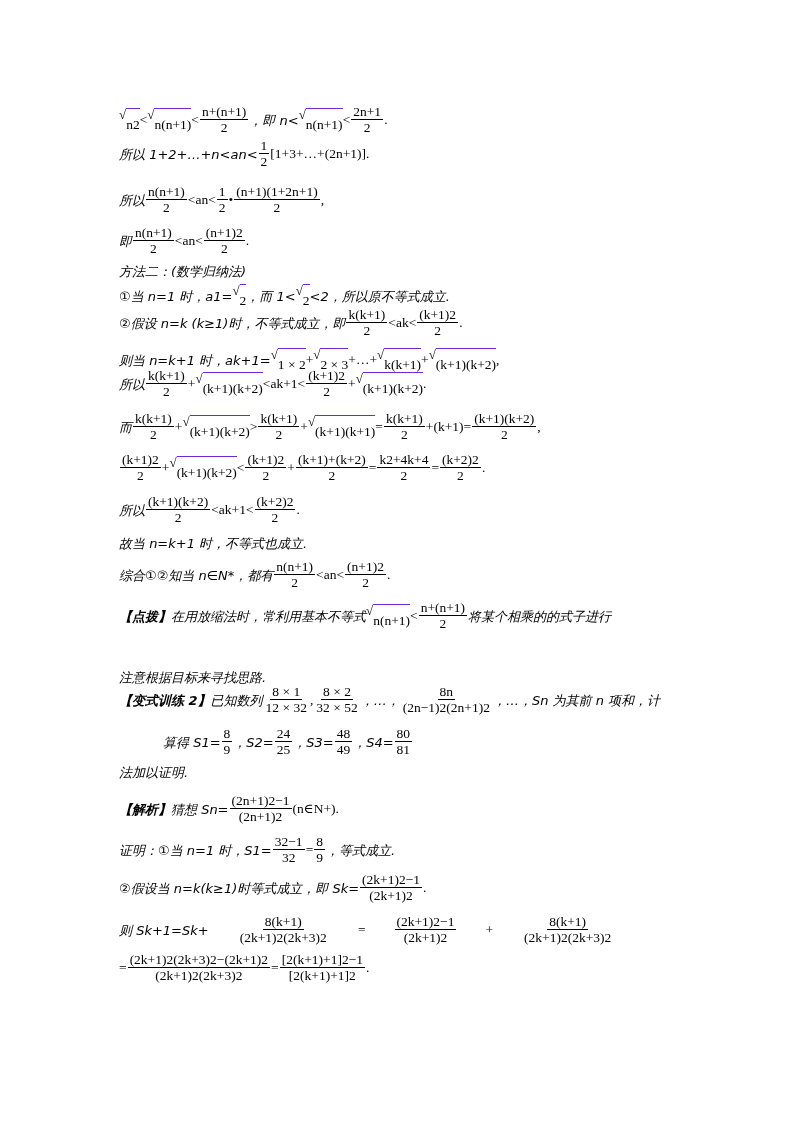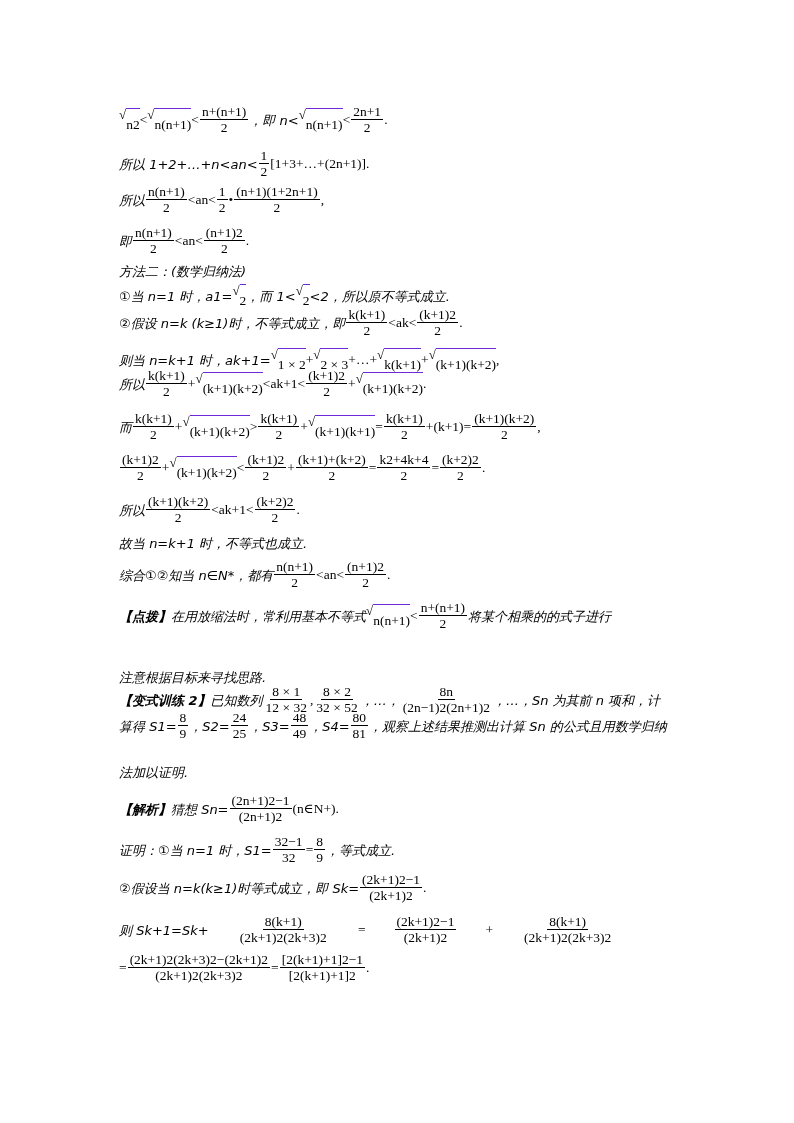--- a/index.html
+++ b/index.html
@@ -47,21 +47,21 @@
         <span class="arg">n(n+1)</span>
       </span>
     <span class="m">&lt;</span>
     <span class="frac">
         <span class="num">2n+1</span>
         <span class="den">2</span>
       </span>
     <span class="m">.</span>
   </div>
 
-  <div class="line" style="top:148px;justify-content:space-between;">
+  <div class="line" style="top:138px;justify-content:space-between;">
     <span class="t">所以 1+2+…+n&lt;an&lt;</span>
     <span class="frac">
         <span class="num">1</span>
         <span class="den">2</span>
       </span>
     <span class="m">[1+3+…+(2n+1)].</span>
   </div>
 
   <div class="line" style="top:184px;">
     <span class="t">所以</span>
@@ -308,42 +308,41 @@
         <span class="den">32 × 52</span>
       </span>
     <span class="t">，…，</span>
     <span class="frac">
         <span class="num">8n</span>
         <span class="den">(2n−1)2(2n+1)2</span>
       </span>
     <span class="t">，…，Sn 为其前 n 项和，计</span>
   </div>
 
-  <div class="line" style="top:710px;">
+  <div class="line" style="top:726px;margin-left:44px;">
     <span class="t">算得 S1=</span>
     <span class="frac">
         <span class="num">8</span>
         <span class="den">9</span>
       </span>
     <span class="t">，S2=</span>
     <span class="frac">
         <span class="num">24</span>
         <span class="den">25</span>
       </span>
     <span class="t">，S3=</span>
     <span class="frac">
         <span class="num">48</span>
         <span class="den">49</span>
       </span>
     <span class="t">，S4=</span>
     <span class="frac">
         <span class="num">80</span>
         <span class="den">81</span>
       </span>
-    <span class="t">，观察上述结果推测出计算 Sn 的公式且用数学归纳</span>
   </div>
 
   <div class="line" style="top:766px;">
     <span class="t">法加以证明.</span>
   </div>
 
   <div class="line" style="top:793px;">
     <span class="t bold">【解析】</span>
     <span class="t">猜想 Sn=</span>
     <span class="frac">

